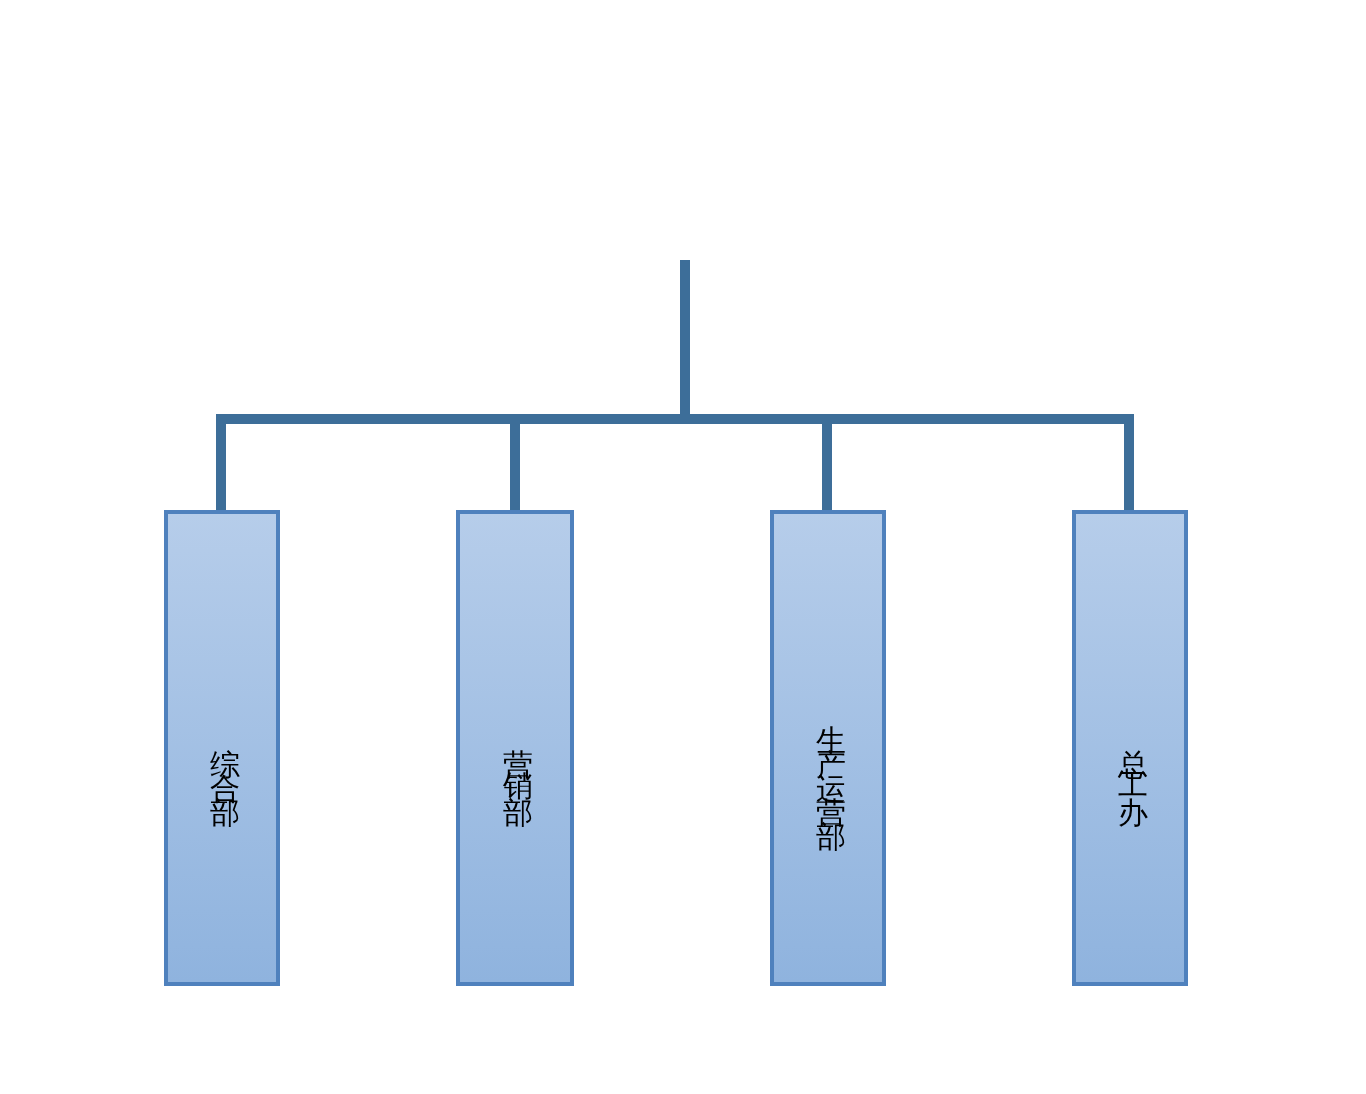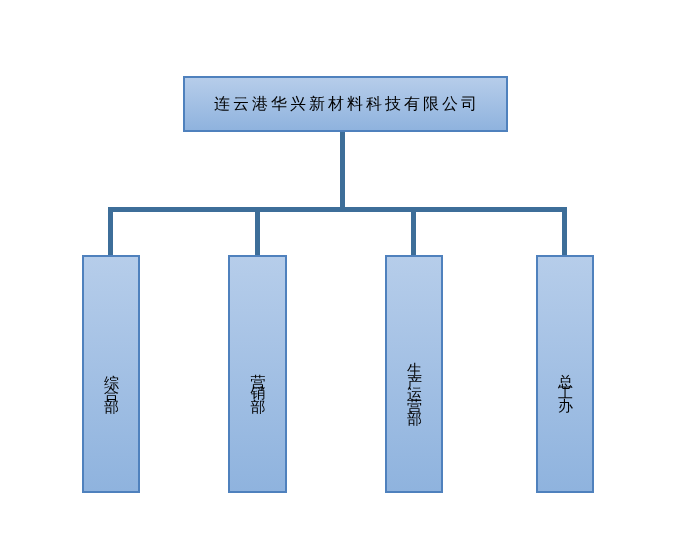--- a/index.html
+++ b/index.html
@@ -66,23 +66,20 @@
   .conn-drop-1 { left: 108px; top: 207px; width: 5px; height: 48px; }
   .conn-drop-2 { left: 255px; top: 207px; width: 5px; height: 48px; }
   .conn-drop-3 { left: 411px; top: 207px; width: 5px; height: 48px; }
   .conn-drop-4 { left: 562px; top: 207px; width: 5px; height: 48px; }
 </style>
 </head>
 <body>
 
 <div class="page">
 
-  <div class="node root-node">
-    <span>连云港华兴新材料科技有限公司</span>
-  </div>
 
   <div class="connector conn-root-stub"></div>
   <div class="connector conn-horizontal"></div>
   <div class="connector conn-drop-1"></div>
   <div class="connector conn-drop-2"></div>
   <div class="connector conn-drop-3"></div>
   <div class="connector conn-drop-4"></div>
 
   <div class="node dept-node dept-1">
     <span class="dept-label">综合部</span>

